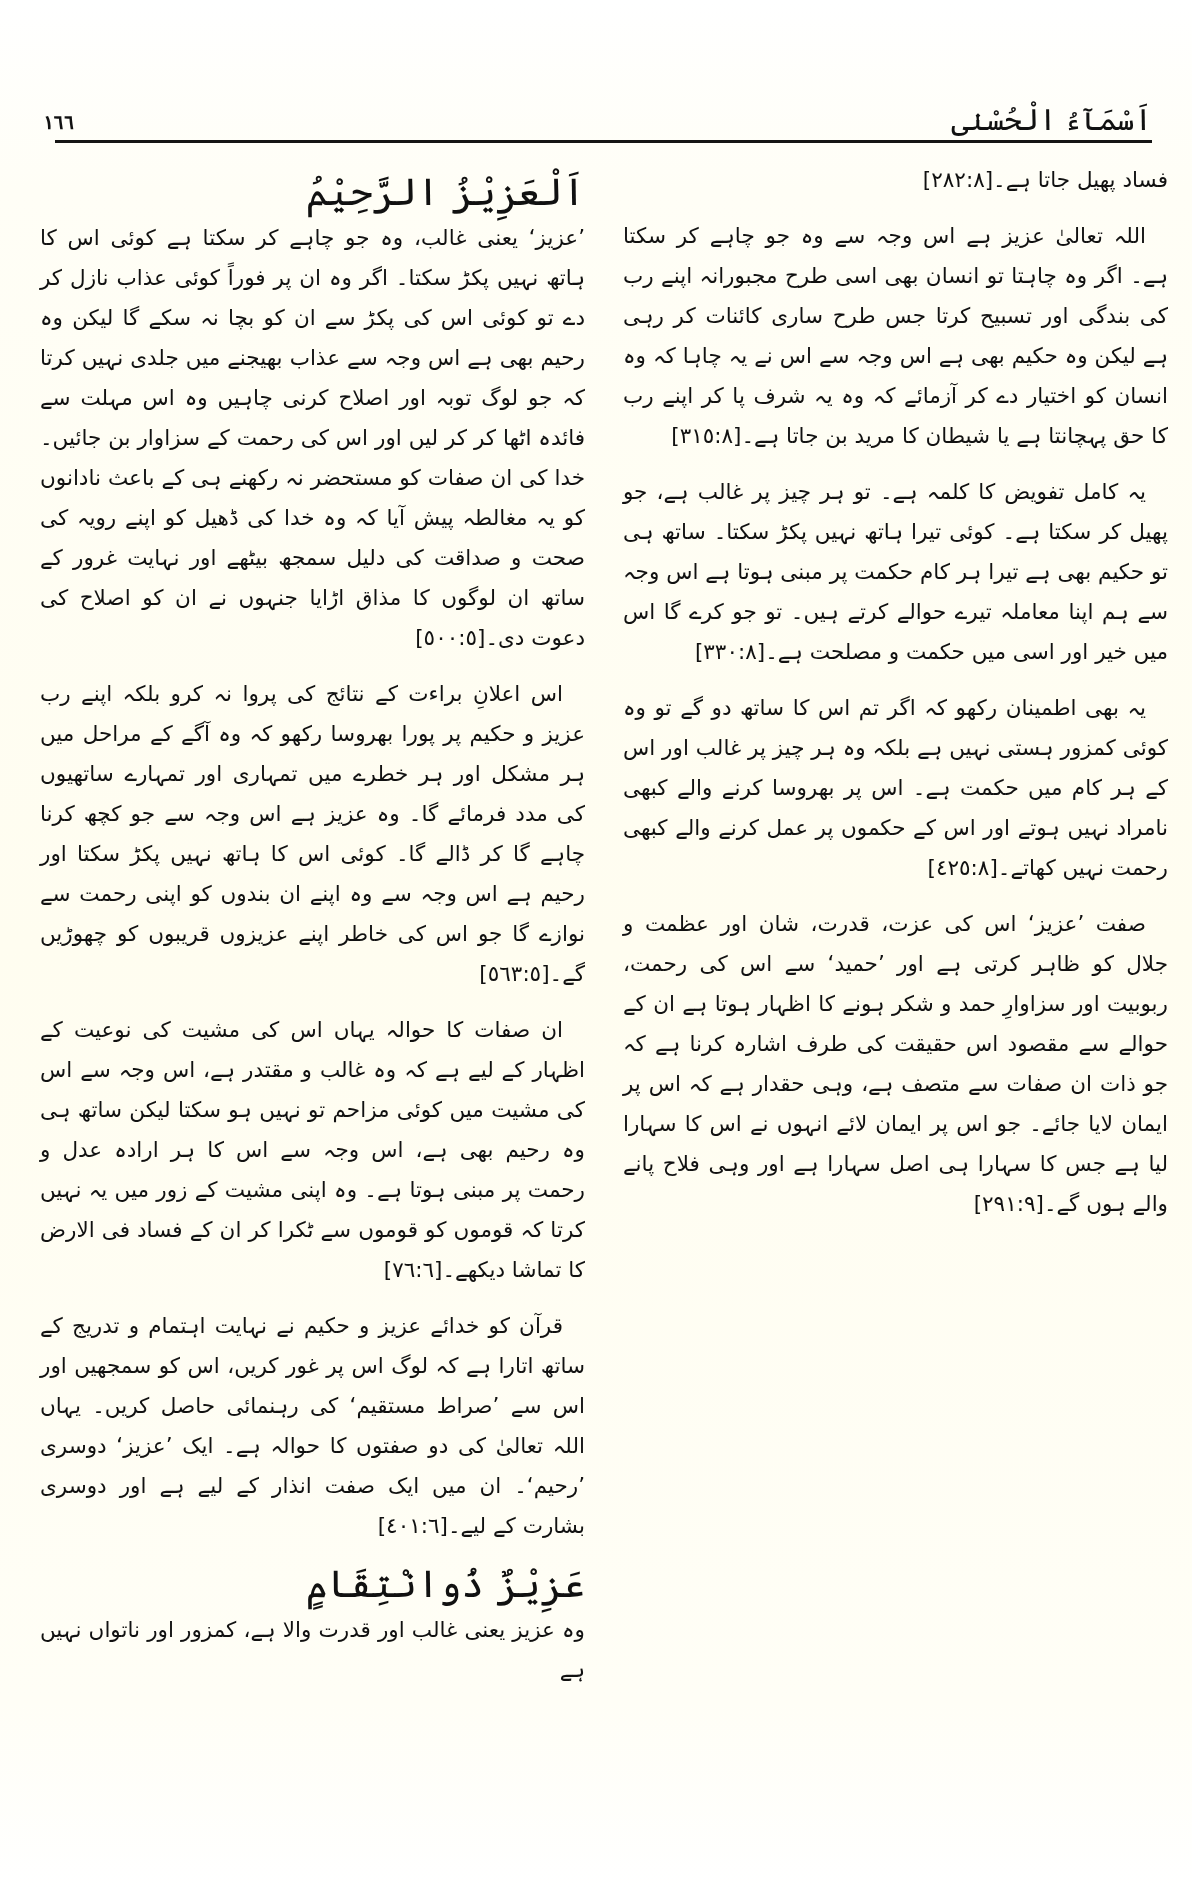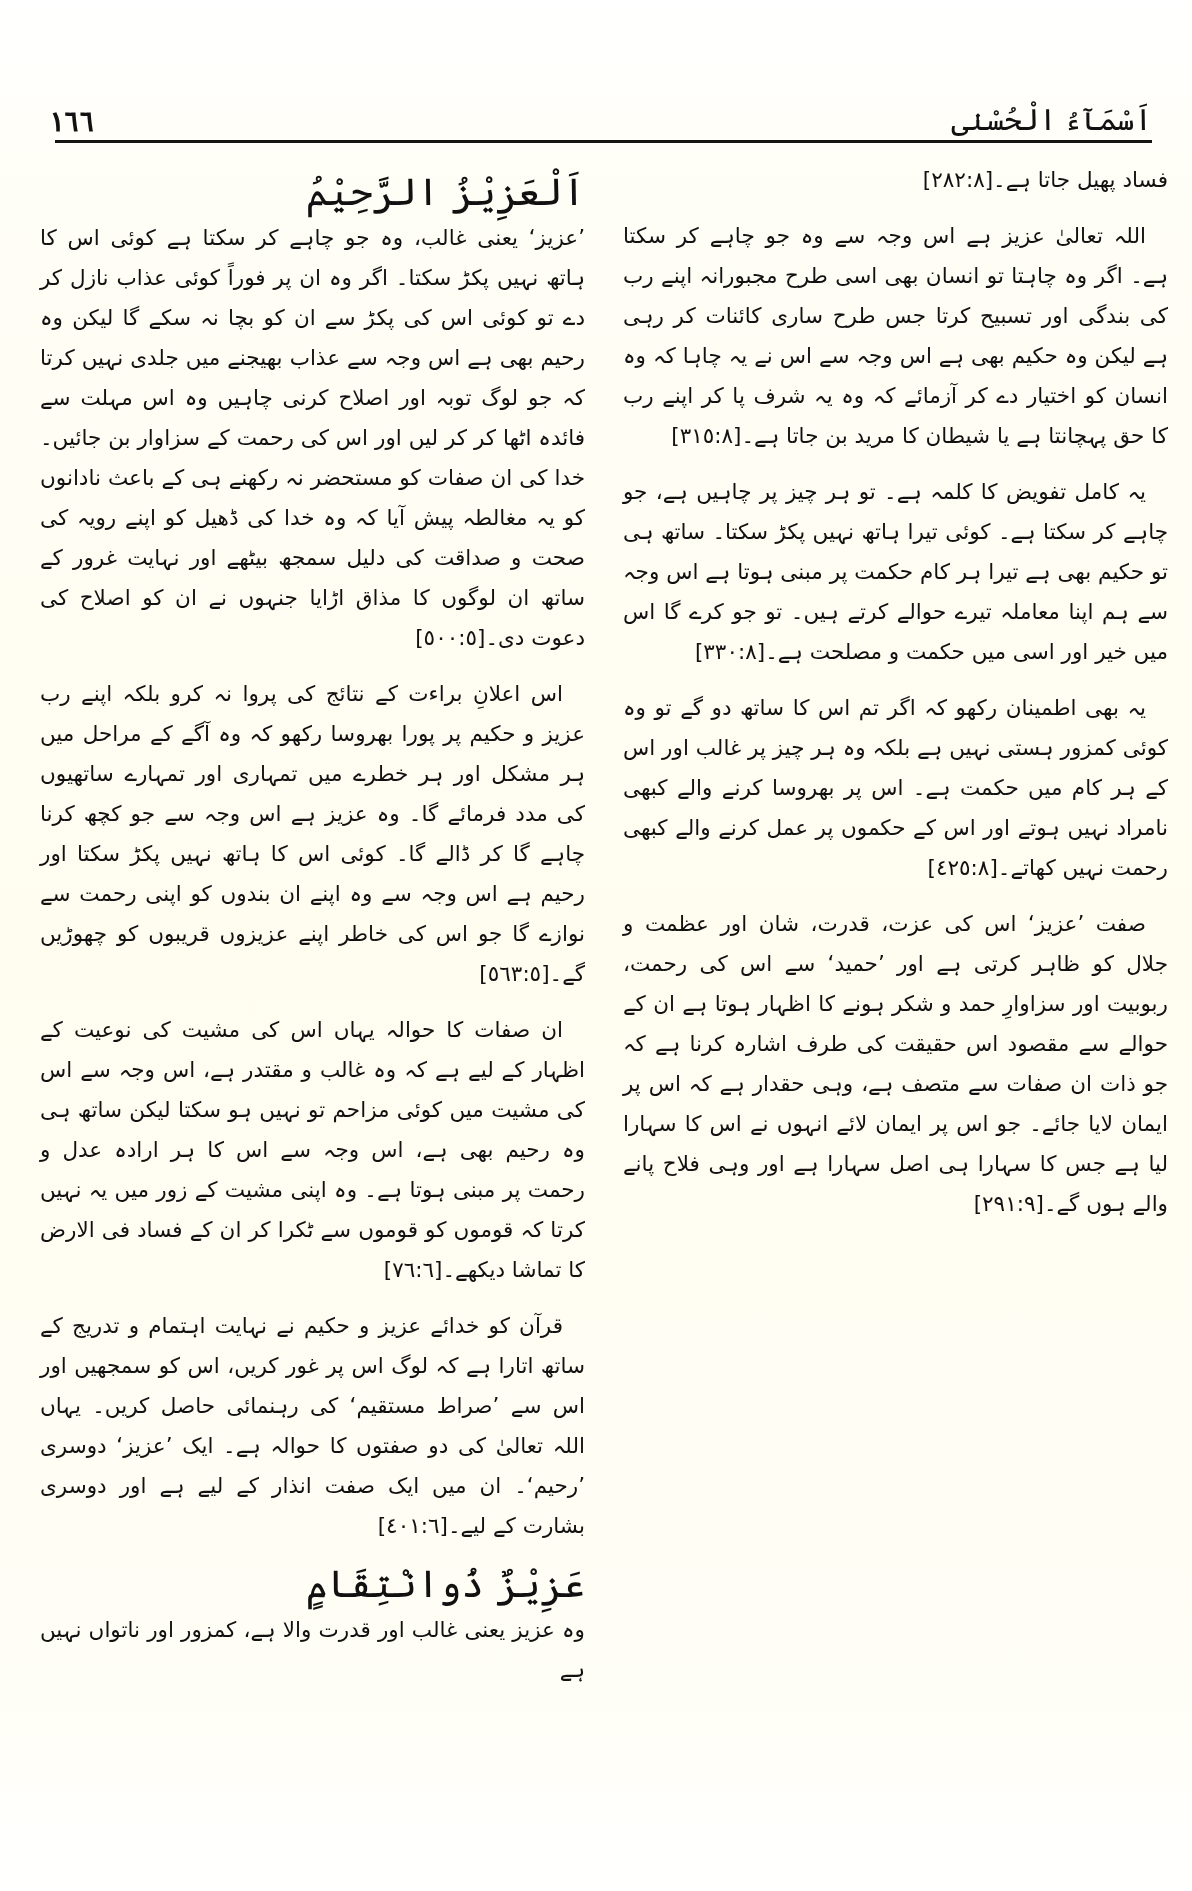--- a/index.html
+++ b/index.html
@@ -27,23 +27,23 @@
     top: 100px;
     right: 40px;
     font-family: Liberation Serif, serif;
     font-size: 30px;
     line-height: 40px;
     direction: rtl;
   }
   .page-number {
     position: absolute;
     top: 106px;
-    left: 49px;
-    font-family: Liberation Serif, serif;
-    font-size: 26px;
+    left: 43px;
+    font-family: Liberation Sans, sans-serif;
+    font-size: 18px;
     line-height: 34px;
     font-weight: bold;
     direction: rtl;
   }
   .header-rule {
     position: absolute;
     top: 140px;
     left: 55px;
     right: 40px;
     height: 3px;
@@ -90,21 +90,21 @@
   <div class="header-rule"></div>
 
   <div class="column col-right">
     <p class="para noindent">
       <span>فساد پھیل جاتا ہے۔</span><span class="ref">[٢٨٢:٨]</span>
     </p>
     <p class="para">
       <span>اللہ تعالیٰ عزیز ہے اس وجہ سے وہ جو چاہے کر سکتا ہے۔ اگر وہ چاہتا تو انسان بھی اسی طرح مجبورانہ اپنے رب کی بندگی اور تسبیح کرتا جس طرح ساری کائنات کر رہی ہے لیکن وہ حکیم بھی ہے اس وجہ سے اس نے یہ چاہا کہ وہ انسان کو اختیار دے کر آزمائے کہ وہ یہ شرف پا کر اپنے رب کا حق پہچانتا ہے یا شیطان کا مرید بن جاتا ہے۔</span><span class="ref">[٣١٥:٨]</span>
     </p>
     <p class="para">
-      <span>یہ کامل تفویض کا کلمہ ہے۔ تو ہر چیز پر چاہیں ہے، جو چاہے کر سکتا ہے۔ کوئی تیرا ہاتھ نہیں پکڑ سکتا۔ ساتھ ہی تو حکیم بھی ہے تیرا ہر کام حکمت پر مبنی ہوتا ہے اس وجہ سے ہم اپنا معاملہ تیرے حوالے کرتے ہیں۔ تو جو کرے گا اس میں خیر اور اسی میں حکمت و مصلحت ہے۔</span><span class="ref">[٣٣٠:٨]</span>
+      <span>یہ کامل تفویض کا کلمہ ہے۔ تو ہر چیز پر غالب ہے، جو پھیل کر سکتا ہے۔ کوئی تیرا ہاتھ نہیں پکڑ سکتا۔ ساتھ ہی تو حکیم بھی ہے تیرا ہر کام حکمت پر مبنی ہوتا ہے اس وجہ سے ہم اپنا معاملہ تیرے حوالے کرتے ہیں۔ تو جو کرے گا اس میں خیر اور اسی میں حکمت و مصلحت ہے۔</span><span class="ref">[٣٣٠:٨]</span>
     </p>
     <p class="para">
       <span>یہ بھی اطمینان رکھو کہ اگر تم اس کا ساتھ دو گے تو وہ کوئی کمزور ہستی نہیں ہے بلکہ وہ ہر چیز پر غالب اور اس کے ہر کام میں حکمت ہے۔ اس پر بھروسا کرنے والے کبھی نامراد نہیں ہوتے اور اس کے حکموں پر عمل کرنے والے کبھی رحمت نہیں کھاتے۔</span><span class="ref">[٤٢٥:٨]</span>
     </p>
 
     <p class="para">
       <span>صفت ’عزیز‘ اس کی عزت، قدرت، شان اور عظمت و جلال کو ظاہر کرتی ہے اور ’حمید‘ سے اس کی رحمت، ربوبیت اور سزاوارِ حمد و شکر ہونے کا اظہار ہوتا ہے ان کے حوالے سے مقصود اس حقیقت کی طرف اشارہ کرنا ہے کہ جو ذات ان صفات سے متصف ہے، وہی حقدار ہے کہ اس پر ایمان لایا جائے۔ جو اس پر ایمان لائے انہوں نے اس کا سہارا لیا ہے جس کا سہارا ہی اصل سہارا ہے اور وہی فلاح پانے والے ہوں گے۔</span><span class="ref">[٢٩١:٩]</span>
     </p>
   </div>
 

